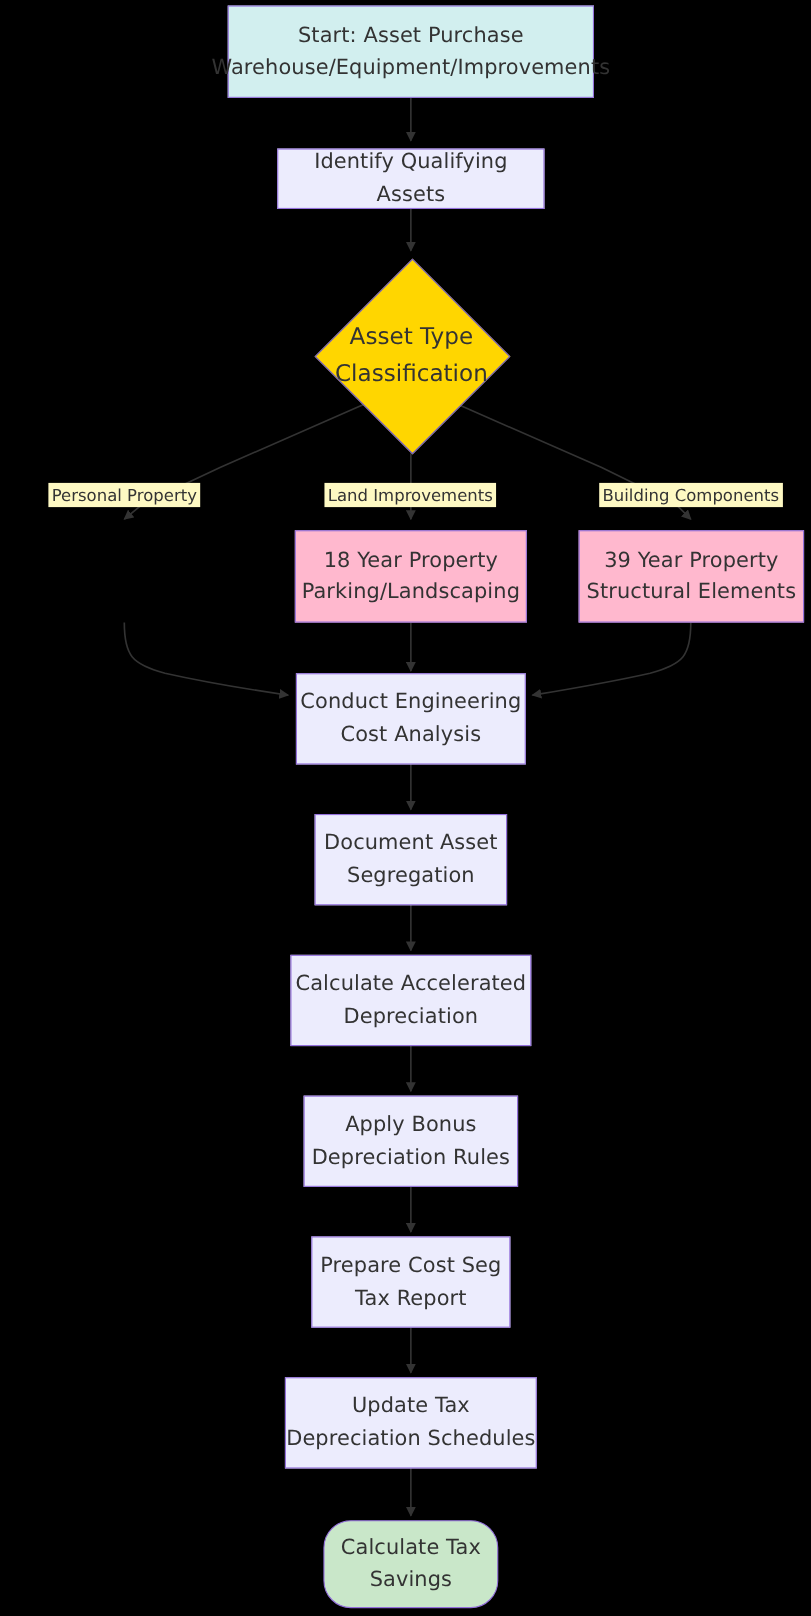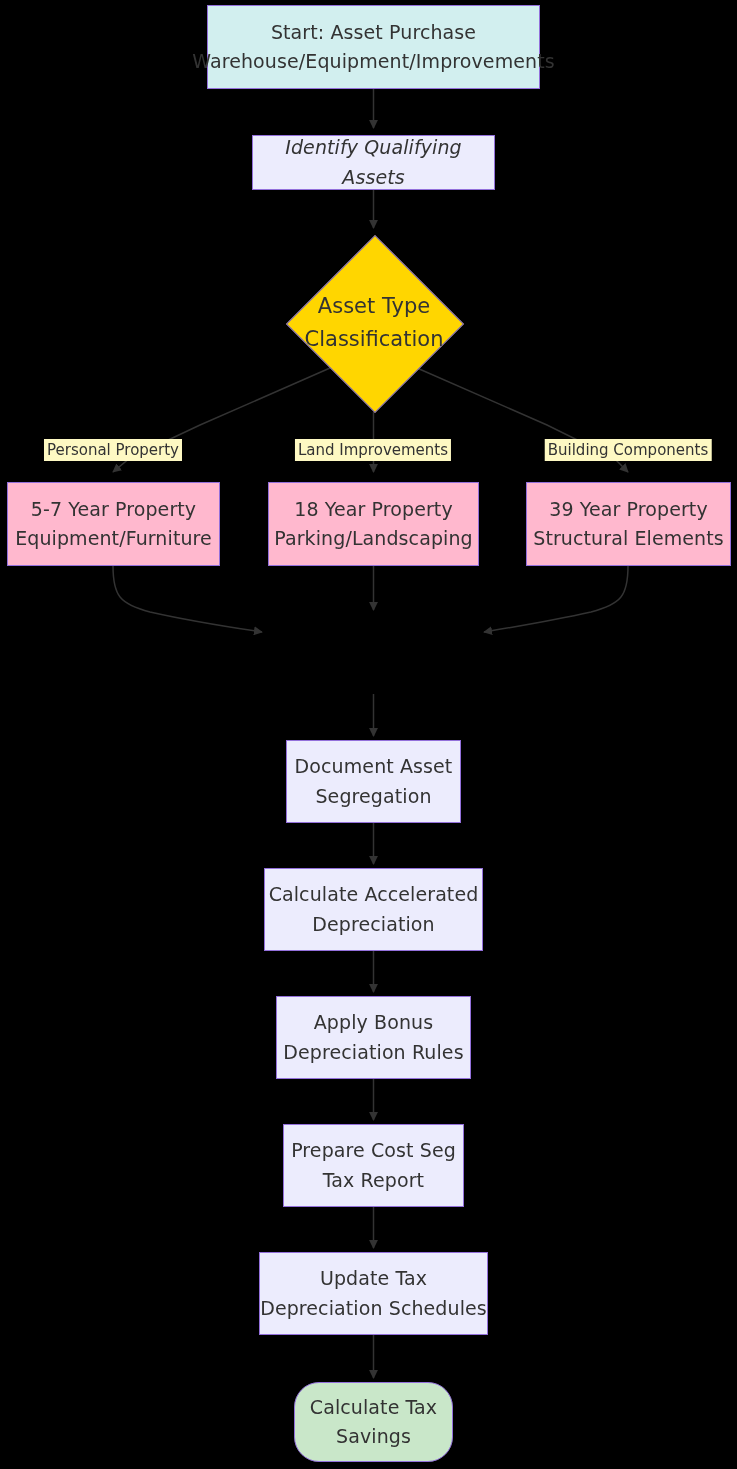--- a/index.html
+++ b/index.html
@@ -116,41 +116,41 @@
       <path d="M 373.5 950 L 373.5 992" marker-end="url(#arrow)"></path>
       <path d="M 373.5 1078 L 373.5 1120" marker-end="url(#arrow)"></path>
       <path d="M 373.5 1206 L 373.5 1248" marker-end="url(#arrow)"></path>
       <path d="M 373.5 1334 L 373.5 1378" marker-end="url(#arrow)"></path>
     </g>
   </svg>
 
   <div class="node start" style="left:207px; top:5px; width:333px; height:84px;">Start: Asset Purchase
 Warehouse/Equipment/Improvements</div>
 
-  <div class="node process" style="left:252px; top:135px; width:243px; height:55px;font-style:italic;">Identify Qualifying Assets</div>
+  <div class="node process" style="left:252px; top:135px; width:243px; height:55px;">Identify Qualifying Assets</div>
 
   <div class="diamond" style="left:312px; top:261px; width:124px; height:124px;">
     <div class="shape"></div>
     <div class="dlabel" style="left:-62px; top:0px; width:248px;">Asset Type
 Classification</div>
   </div>
 
   <div class="edge-label" style="left:113px; top:439px;">Personal Property</div>
   <div class="edge-label" style="left:373px; top:439px;">Land Improvements</div>
   <div class="edge-label" style="left:628px; top:439px;">Building Components</div>
 
-  <div class="node category" style="left:7px; top:482px; width:213px; height:84px;">5-7 Year Property
-Equipment/Furniture</div>
 
   <div class="node category" style="left:268px; top:482px; width:211px; height:84px;">18 Year Property
 Parking/Landscaping</div>
 
   <div class="node category" style="left:526px; top:482px; width:205px; height:84px;">39 Year Property
 Structural Elements</div>
 
+  <div class="node process" style="left:269px; top:612px; width:209px; height:83px;">Conduct Engineering
+Cost Analysis</div>
 
   <div class="node process" style="left:286px; top:740px; width:175px; height:83px;">Document Asset
 Segregation</div>
 
   <div class="node process" style="left:276px; top:996px; width:195px; height:83px;">Apply Bonus
 Depreciation Rules</div>
 
   <div class="node process" style="left:264px; top:868px; width:219px; height:83px;">Calculate Accelerated
 Depreciation</div>
 

